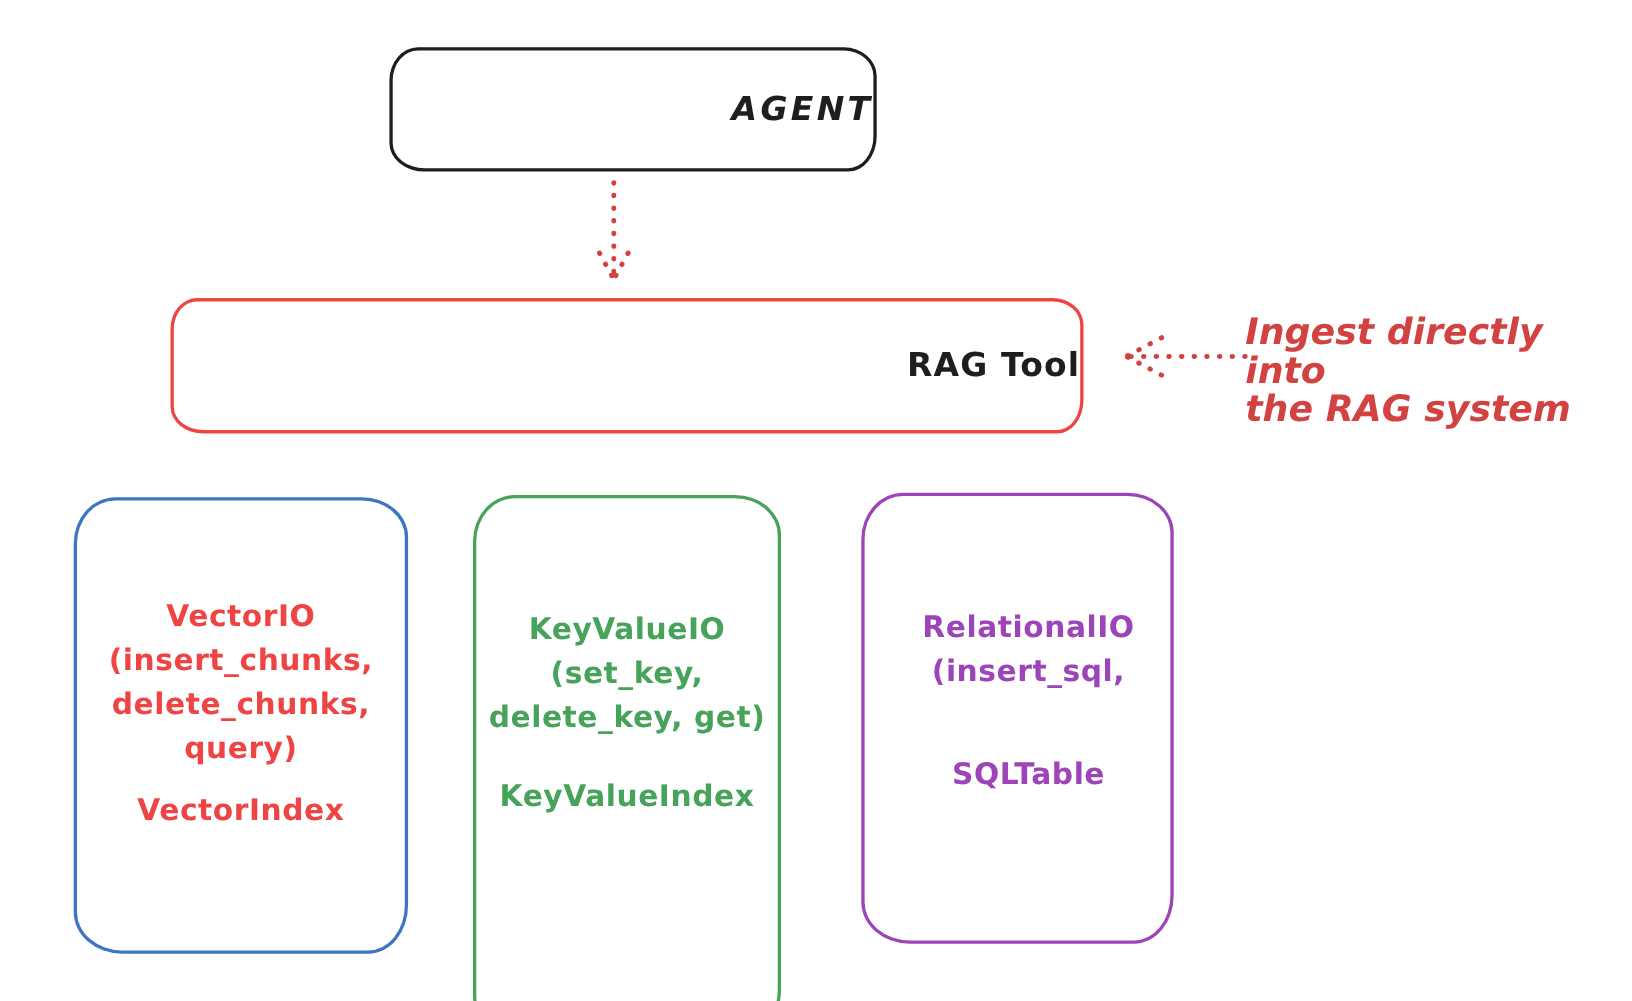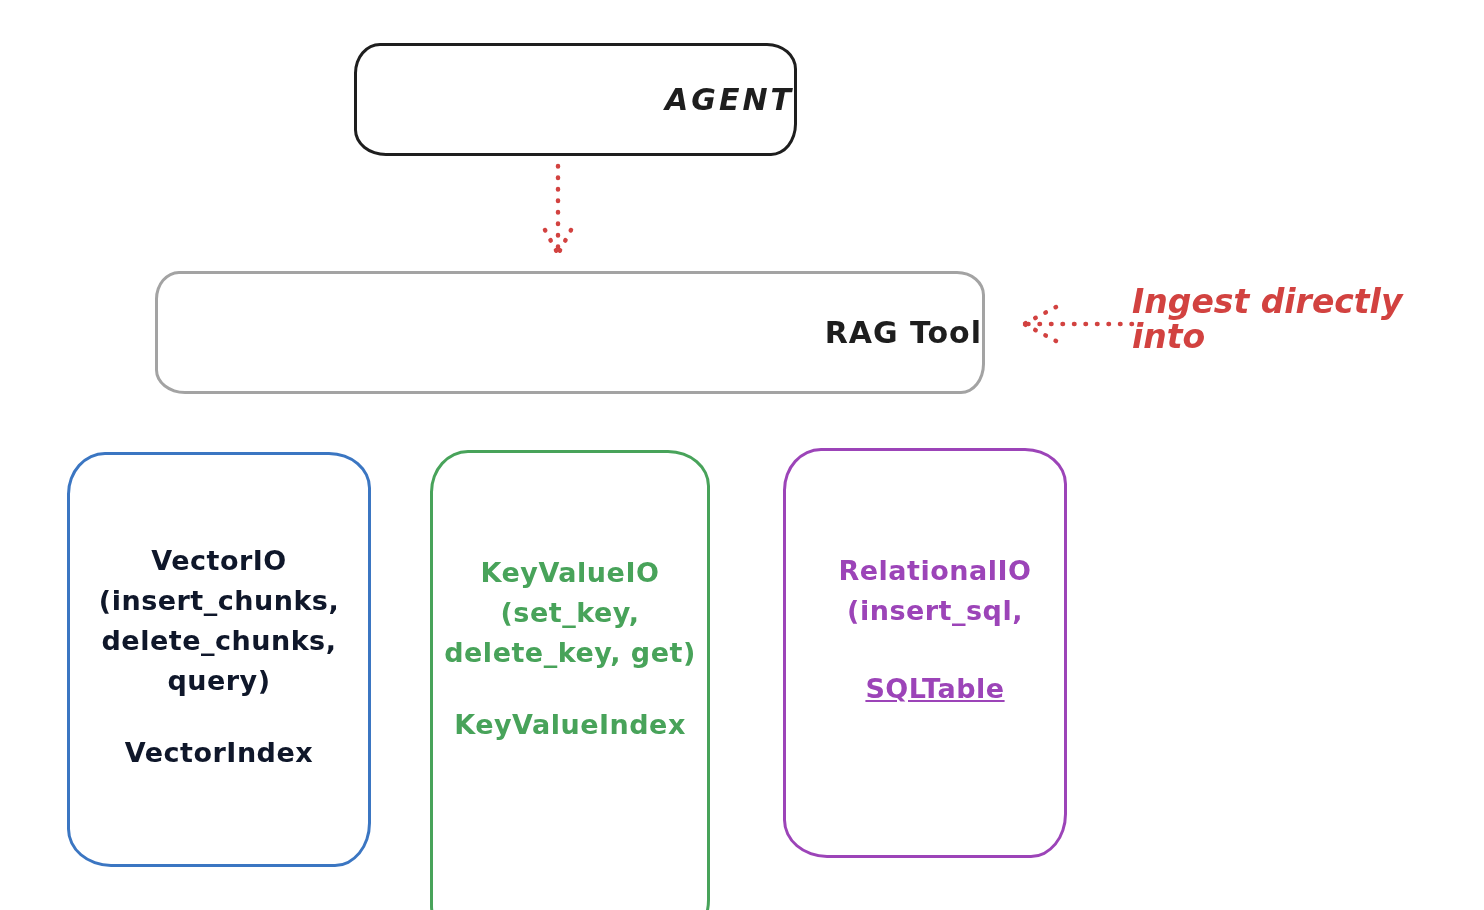--- a/index.html
+++ b/index.html
@@ -25,21 +25,21 @@
     left: 354px; top: 43px; width: 443px; height: 113px;
     border: 3px solid #1e1e1e;
     border-radius: 26px 30px 26px 32px / 30px 26px 32px 26px;
   }
   .node-agent .label {
     font-size: 30px; font-weight: 700; letter-spacing: 3px;
     color: #1e1e1e; font-style: italic;
   }
   .node-rag {
     left: 155px; top: 271px; width: 830px; height: 123px;
-    border: 3px solid #a3a3a3;
+    border: 3px solid #ef4444;
     border-radius: 24px 28px 24px 30px / 28px 24px 30px 24px;
   }
   .node-rag .label {
     font-size: 30px; font-weight: 600; letter-spacing: 1px; color: #1e1e1e;
   }
 
   
   .store {
     position: absolute;
     background: #ffffff;
@@ -49,28 +49,28 @@
     align-items: center;
     text-align: center;
   }
   .store .lines {
     font-size: 27px; font-weight: 600; line-height: 40px; letter-spacing: 0.5px;
   }
   .store .index-label {
     font-size: 27px; font-weight: 600; letter-spacing: 0.5px;
   }
 
-  .store-vector { left: 67px;  top: 452px; width: 304px; height: 415px; border: 3.5px solid #3b76c2; color: #0f172a; padding-top: 86px; }
-  .store-vector .index-label { margin-top: 36px; }
+  .store-vector { left: 67px;  top: 452px; width: 304px; height: 415px; border: 3.5px solid #3b76c2; color: #ef4444; padding-top: 86px; }
+  .store-vector .index-label { margin-top: 20px; }
 
   .store-keyvalue { left: 430px; top: 450px; width: 280px; height: 494px; border: 3.5px solid #48a35a; color: #48a35a; padding-top: 100px; }
   .store-keyvalue .index-label { margin-top: 36px; text-align: center; }
 
   .store-relational { left: 783px; top: 448px; width: 284px; height: 410px; border: 3.5px solid #9c44b8; color: #9c44b8; padding-top: 100px; padding-left: 20px; }
-  .store-relational .index-label { margin-top: 42px; text-decoration: underline; }
+  .store-relational .index-label { margin-top: 58px; }
 
   
   .annotation {
     position: absolute;
     left: 1132px; top: 284px; width: 348px;
     color: #d24240;
     font-size: 33px; font-weight: 700; line-height: 35px;
     text-align: left;
     font-style: italic;
   }
@@ -103,20 +103,21 @@
   <svg class="arrow-svg arrow-annotation-rag" width="132" height="52" viewBox="0 0 132 52">
     <g stroke="#d24240" stroke-width="4.5" stroke-linecap="round" fill="none" stroke-dasharray="0.5 11">
       <line x1="124" y1="26" x2="20" y2="26"></line>
       <line x1="48" y1="9" x2="16" y2="26"></line>
       <line x1="48" y1="43" x2="16" y2="26"></line>
     </g>
   </svg>
 
   <div class="annotation">
     <div>Ingest directly into</div>
+    <div>the RAG system</div>
   </div>
 
   <div class="store store-vector">
     <div class="lines">
       <div>VectorIO</div>
       <div>(insert_chunks,</div>
       <div>delete_chunks,</div>
       <div>query)</div>
     </div>
     <div class="index-label">VectorIndex</div>

